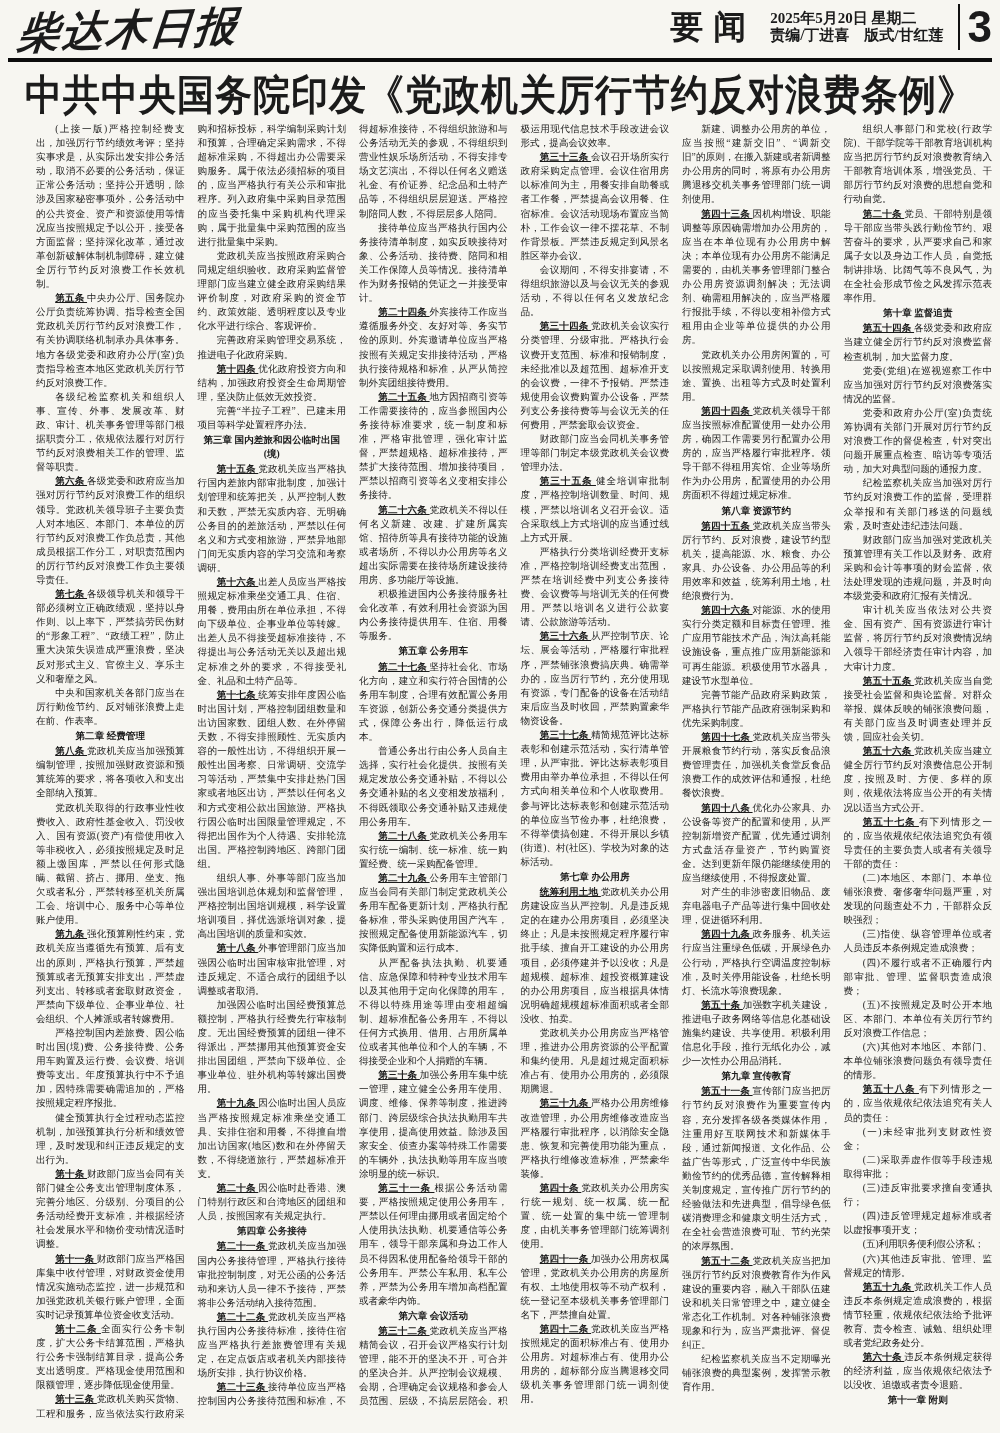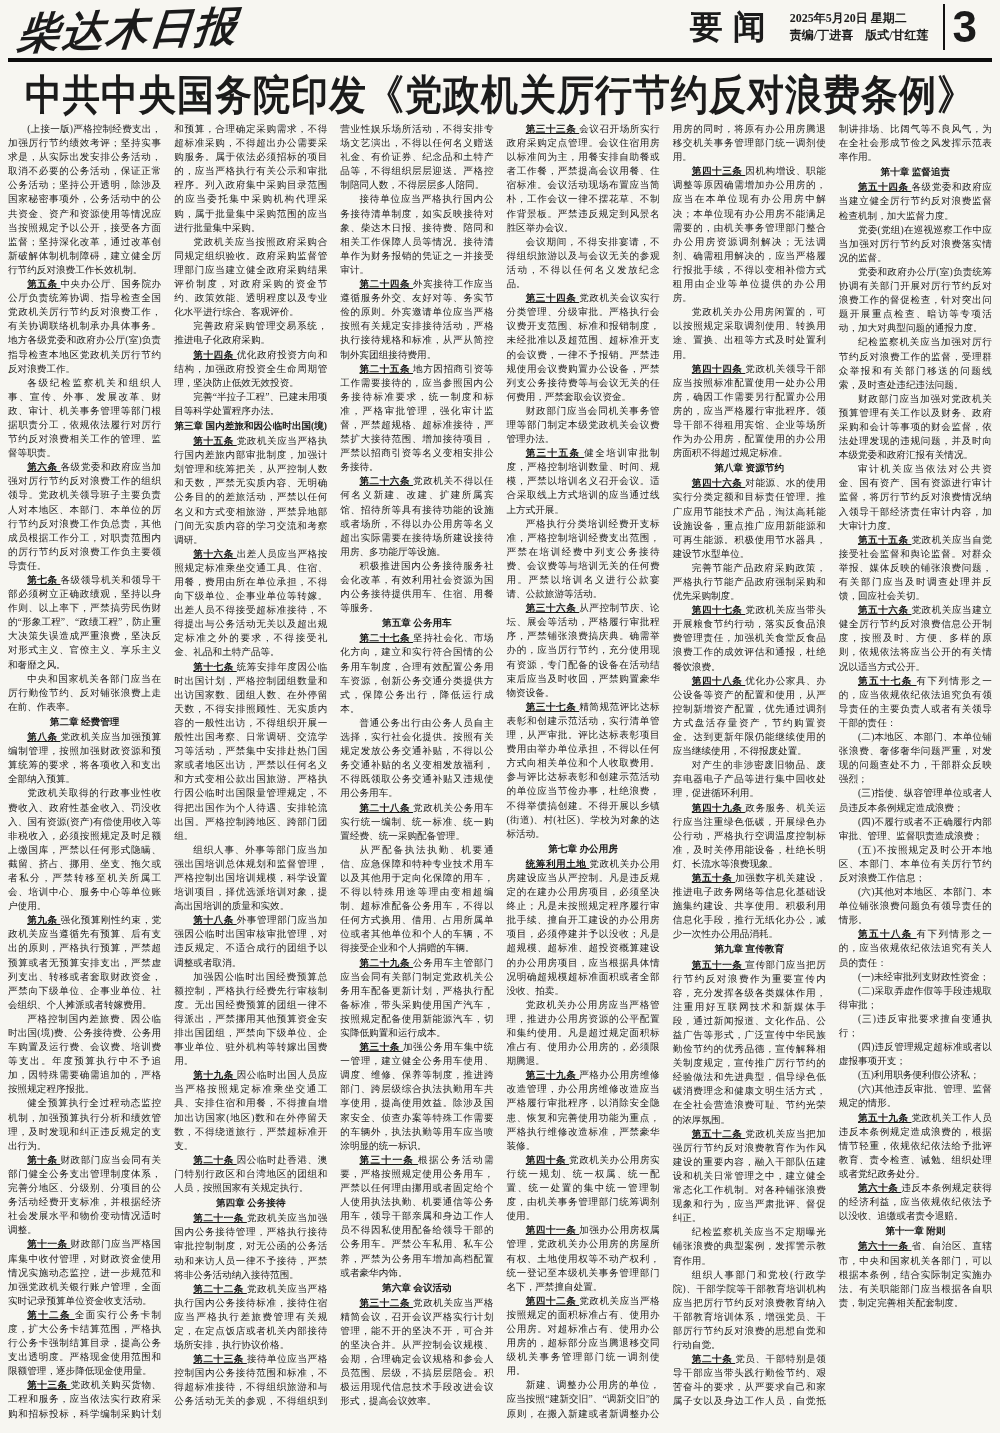--- a/index.html
+++ b/index.html
@@ -4,35 +4,35 @@
 <style>
   html,body{margin:0;padding:0;}
   body{background:#e8e7e2;font-family:"Liberation Serif",serif;}
   .page{position:relative;width:1000px;height:1433px;background:#f7f6f1;color:#1b1b1b;
         margin:0 auto;overflow:hidden;box-sizing:border-box;padding:0 8px;}
   
   .masthead{position:relative;height:58px;}
   .logo{position:absolute;left:10px;top:2px;font-size:42px;font-weight:bold;
         font-style:italic;transform:skewX(-7deg) rotate(-2deg);letter-spacing:2px;
         font-family:"Liberation Serif",serif;}
-  .mast-right{position:absolute;right:15px;top:4px;display:flex;align-items:center;gap:14px;}
+  .mast-right{position:absolute;right:0;top:4px;display:flex;align-items:center;gap:14px;}
   .section-title{font-size:33px;font-weight:bold;letter-spacing:10px;
                  font-family:"Liberation Serif",serif;white-space:nowrap;}
-  .date-block{font-size:12px;line-height:17px;font-weight:bold;text-align:left;white-space:nowrap;}
+  .date-block{font-size:15px;line-height:17px;font-weight:bold;text-align:left;white-space:nowrap;}
   .page-no-wrap{display:flex;align-items:center;gap:8px;}
   .v-rule{width:2px;height:46px;background:#111;}
   .page-no{font-size:44px;font-weight:bold;font-family:"Liberation Sans",sans-serif;line-height:1;}
   .thick-rule{height:4px;background:#0d0d0d;margin-top:0;}
   
   .headline{margin:6px 0 4px 0;text-align:center;font-weight:900;font-size:37px;
             letter-spacing:1px;white-space:nowrap;font-family:"Liberation Serif",serif;
             transform:scaleY(1.12);transform-origin:top;}
   
   .columns{height:1300px;overflow:hidden;column-count:6;column-gap:13px;column-fill:auto;
-           font-size:9.6px;line-height:14.1px;text-align:justify;text-justify:inter-ideograph;}
+           font-size:9.6px;line-height:14.1px;text-align:justify;text-justify:inter-ideograph;margin-left:28px;}
   .columns p{margin:0;text-indent:2em;word-break:break-all;}
   .columns p b{font-weight:bold;text-decoration:underline;}
   .columns .chapter{font-weight:bold;text-align:center;text-indent:0;margin:1px 0;}
 </style>
 </head>
 <body>
 
 <div class="page">
 
   <div class="masthead">
@@ -81,31 +81,31 @@
       <p><b>第十七条 </b>统筹安排年度因公临时出国计划，严格控制团组数量和出访国家数、团组人数、在外停留天数，不得安排照顾性、无实质内容的一般性出访，不得组织开展一般性出国考察、日常调研、交流学习等活动，严禁集中安排赴热门国家或者地区出访，严禁以任何名义和方式变相公款出国旅游。严格执行因公临时出国限量管理规定，不得把出国作为个人待遇、安排轮流出国。严格控制跨地区、跨部门团组。</p>
       <p>组织人事、外事等部门应当加强出国培训总体规划和监督管理，严格控制出国培训规模，科学设置培训项目，择优选派培训对象，提高出国培训的质量和实效。</p>
       <p><b>第十八条 </b>外事管理部门应当加强因公临时出国审核审批管理，对违反规定、不适合成行的团组予以调整或者取消。</p>
       <p>加强因公临时出国经费预算总额控制，严格执行经费先行审核制度。无出国经费预算的团组一律不得派出，严禁挪用其他预算资金安排出国团组，严禁向下级单位、企事业单位、驻外机构等转嫁出国费用。</p>
       <p><b>第十九条 </b>因公临时出国人员应当严格按照规定标准乘坐交通工具、安排住宿和用餐，不得擅自增加出访国家(地区)数和在外停留天数，不得绕道旅行，严禁超标准开支。</p>
       <p><b>第二十条 </b>因公临时赴香港、澳门特别行政区和台湾地区的团组和人员，按照国家有关规定执行。</p>
       <p class="chapter">第四章 公务接待</p>
       <p><b>第二十一条 </b>党政机关应当加强国内公务接待管理，严格执行接待审批控制制度，对无公函的公务活动和来访人员一律不予接待，严禁将非公务活动纳入接待范围。</p>
       <p><b>第二十二条 </b>党政机关应当严格执行国内公务接待标准，接待住宿应当严格执行差旅费管理有关规定，在定点饭店或者机关内部接待场所安排，执行协议价格。</p>
       <p><b>第二十三条 </b>接待单位应当严格控制国内公务接待范围和标准，不得超标准接待，不得组织旅游和与公务活动无关的参观，不得组织到营业性娱乐场所活动，不得安排专场文艺演出，不得以任何名义赠送礼金、有价证券、纪念品和土特产品等，不得组织层层迎送。严格控制陪同人数，不得层层多人陪同。</p>
-      <p>接待单位应当严格执行国内公务接待清单制度，如实反映接待对象、柴达木日报、接待费、陪同和相关工作保障人员等情况。接待清单作为财务报销的凭证之一并接受审计。</p>
+      <p>接待单位应当严格执行国内公务接待清单制度，如实反映接待对象、公务活动、接待费、陪同和相关工作保障人员等情况。接待清单作为财务报销的凭证之一并接受审计。</p>
       <p><b>第二十四条 </b>外宾接待工作应当遵循服务外交、友好对等、务实节俭的原则。外宾邀请单位应当严格按照有关规定安排接待活动，严格执行接待规格和标准，从严从简控制外宾团组接待费用。</p>
       <p><b>第二十五条 </b>地方因招商引资等工作需要接待的，应当参照国内公务接待标准要求，统一制度和标准，严格审批管理，强化审计监督，严禁超规格、超标准接待，严禁扩大接待范围、增加接待项目，严禁以招商引资等名义变相安排公务接待。</p>
       <p><b>第二十六条 </b>党政机关不得以任何名义新建、改建、扩建所属宾馆、招待所等具有接待功能的设施或者场所，不得以办公用房等名义超出实际需要在接待场所建设接待用房、多功能厅等设施。</p>
       <p>积极推进国内公务接待服务社会化改革，有效利用社会资源为国内公务接待提供用车、住宿、用餐等服务。</p>
       <p class="chapter">第五章 公务用车</p>
       <p><b>第二十七条 </b>坚持社会化、市场化方向，建立和实行符合国情的公务用车制度，合理有效配置公务用车资源，创新公务交通分类提供方式，保障公务出行，降低运行成本。</p>
       <p>普通公务出行由公务人员自主选择，实行社会化提供。按照有关规定发放公务交通补贴，不得以公务交通补贴的名义变相发放福利，不得既领取公务交通补贴又违规使用公务用车。</p>
       <p><b>第二十八条 </b>党政机关公务用车实行统一编制、统一标准、统一购置经费、统一采购配备管理。</p>
+      <p><b>第二十九条 </b>公务用车主管部门应当会同有关部门制定党政机关公务用车配备更新计划，严格执行配备标准，带头采购使用国产汽车，按照规定配备使用新能源汽车，切实降低购置和运行成本。</p>
       <p>从严配备执法执勤、机要通信、应急保障和特种专业技术用车以及其他用于定向化保障的用车，不得以特殊用途等理由变相超编制、超标准配备公务用车，不得以任何方式换用、借用、占用所属单位或者其他单位和个人的车辆，不得接受企业和个人捐赠的车辆。</p>
-      <p><b>第二十九条 </b>公务用车主管部门应当会同有关部门制定党政机关公务用车配备更新计划，严格执行配备标准，带头采购使用国产汽车，按照规定配备使用新能源汽车，切实降低购置和运行成本。</p>
       <p><b>第三十条 </b>加强公务用车集中统一管理，建立健全公务用车使用、调度、维修、保养等制度，推进跨部门、跨层级综合执法执勤用车共享使用，提高使用效益。除涉及国家安全、侦查办案等特殊工作需要的车辆外，执法执勤等用车应当喷涂明显的统一标识。</p>
       <p><b>第三十一条 </b>根据公务活动需要，严格按照规定使用公务用车，严禁以任何理由挪用或者固定给个人使用执法执勤、机要通信等公务用车，领导干部亲属和身边工作人员不得因私使用配备给领导干部的公务用车。严禁公车私用、私车公养，严禁为公务用车增加高档配置或者豪华内饰。</p>
       <p class="chapter">第六章 会议活动</p>
       <p><b>第三十二条 </b>党政机关应当严格精简会议，召开会议严格实行计划管理，能不开的坚决不开，可合并的坚决合并。从严控制会议规模、会期，合理确定会议规格和参会人员范围、层级，不搞层层陪会。积极运用现代信息技术手段改进会议形式，提高会议效率。</p>
       <p><b>第三十三条 </b>会议召开场所实行政府采购定点管理。会议住宿用房以标准间为主，用餐安排自助餐或者工作餐，严禁提高会议用餐、住宿标准。会议活动现场布置应当简朴，工作会议一律不摆花草、不制作背景板。严禁违反规定到风景名胜区举办会议。</p>
       <p>会议期间，不得安排宴请，不得组织旅游以及与会议无关的参观活动，不得以任何名义发放纪念品。</p>
       <p><b>第三十四条 </b>党政机关会议实行分类管理、分级审批。严格执行会议费开支范围、标准和报销制度，未经批准以及超范围、超标准开支的会议费，一律不予报销。严禁违规使用会议费购置办公设备，严禁列支公务接待费等与会议无关的任何费用，严禁套取会议资金。</p>
       <p>财政部门应当会同机关事务管理等部门制定本级党政机关会议费管理办法。</p>
       <p><b>第三十五条 </b>健全培训审批制度，严格控制培训数量、时间、规模，严禁以培训名义召开会议。适合采取线上方式培训的应当通过线上方式开展。</p>
       <p>严格执行分类培训经费开支标准，严格控制培训经费支出范围，严禁在培训经费中列支公务接待费、会议费等与培训无关的任何费用。严禁以培训名义进行公款宴请、公款旅游等活动。</p>
@@ -116,20 +116,21 @@
       <p>党政机关办公用房应当严格管理，推进办公用房资源的公平配置和集约使用。凡是超过规定面积标准占有、使用办公用房的，必须限期腾退。</p>
       <p><b>第三十九条 </b>严格办公用房维修改造管理，办公用房维修改造应当严格履行审批程序，以消除安全隐患、恢复和完善使用功能为重点，严格执行维修改造标准，严禁豪华装修。</p>
       <p><b>第四十条 </b>党政机关办公用房实行统一规划、统一权属、统一配置、统一处置的集中统一管理制度，由机关事务管理部门统筹调剂使用。</p>
       <p><b>第四十一条 </b>加强办公用房权属管理，党政机关办公用房的房屋所有权、土地使用权等不动产权利，统一登记至本级机关事务管理部门名下，严禁擅自处置。</p>
       <p><b>第四十二条 </b>党政机关应当严格按照规定的面积标准占有、使用办公用房。对超标准占有、使用办公用房的，超标部分应当腾退移交同级机关事务管理部门统一调剂使用。</p>
       <p>新建、调整办公用房的单位，应当按照“建新交旧”、“调新交旧”的原则，在搬入新建或者新调整办公用房的同时，将原有办公用房腾退移交机关事务管理部门统一调剂使用。</p>
       <p><b>第四十三条 </b>因机构增设、职能调整等原因确需增加办公用房的，应当在本单位现有办公用房中解决；本单位现有办公用房不能满足需要的，由机关事务管理部门整合办公用房资源调剂解决；无法调剂、确需租用解决的，应当严格履行报批手续，不得以变相补偿方式租用由企业等单位提供的办公用房。</p>
       <p>党政机关办公用房闲置的，可以按照规定采取调剂使用、转换用途、置换、出租等方式及时处置利用。</p>
       <p><b>第四十四条 </b>党政机关领导干部应当按照标准配置使用一处办公用房，确因工作需要另行配置办公用房的，应当严格履行审批程序。领导干部不得租用宾馆、企业等场所作为办公用房，配置使用的办公用房面积不得超过规定标准。</p>
       <p class="chapter">第八章 资源节约</p>
+      <p><b>第四十五条 </b>党政机关应当带头厉行节约、反对浪费，建设节约型机关，提高能源、水、粮食、办公家具、办公设备、办公用品等的利用效率和效益，统筹利用土地，杜绝浪费行为。</p>
       <p><b>第四十六条 </b>对能源、水的使用实行分类定额和目标责任管理。推广应用节能技术产品，淘汰高耗能设施设备，重点推广应用新能源和可再生能源。积极使用节水器具，建设节水型单位。</p>
       <p>完善节能产品政府采购政策，严格执行节能产品政府强制采购和优先采购制度。</p>
       <p><b>第四十七条 </b>党政机关应当带头开展粮食节约行动，落实反食品浪费管理责任，加强机关食堂反食品浪费工作的成效评估和通报，杜绝餐饮浪费。</p>
       <p><b>第四十八条 </b>优化办公家具、办公设备等资产的配置和使用，从严控制新增资产配置，优先通过调剂方式盘活存量资产，节约购置资金。达到更新年限仍能继续使用的应当继续使用，不得报废处置。</p>
       <p>对产生的非涉密废旧物品、废弃电器电子产品等进行集中回收处理，促进循环利用。</p>
       <p><b>第四十九条 </b>政务服务、机关运行应当注重绿色低碳，开展绿色办公行动，严格执行空调温度控制标准，及时关停用能设备，杜绝长明灯、长流水等浪费现象。</p>
       <p><b>第五十条 </b>加强数字机关建设，推进电子政务网络等信息化基础设施集约建设、共享使用。积极利用信息化手段，推行无纸化办公，减少一次性办公用品消耗。</p>
       <p class="chapter">第九章 宣传教育</p>
       <p><b>第五十一条 </b>宣传部门应当把厉行节约反对浪费作为重要宣传内容，充分发挥各级各类媒体作用，注重用好互联网技术和新媒体手段，通过新闻报道、文化作品、公益广告等形式，广泛宣传中华民族勤俭节约的优秀品德，宣传解释相关制度规定，宣传推广厉行节约的经验做法和先进典型，倡导绿色低碳消费理念和健康文明生活方式，在全社会营造浪费可耻、节约光荣的浓厚氛围。</p>
       <p><b>第五十二条 </b>党政机关应当把加强厉行节约反对浪费教育作为作风建设的重要内容，融入干部队伍建设和机关日常管理之中，建立健全常态化工作机制。对各种铺张浪费现象和行为，应当严肃批评、督促纠正。</p>

